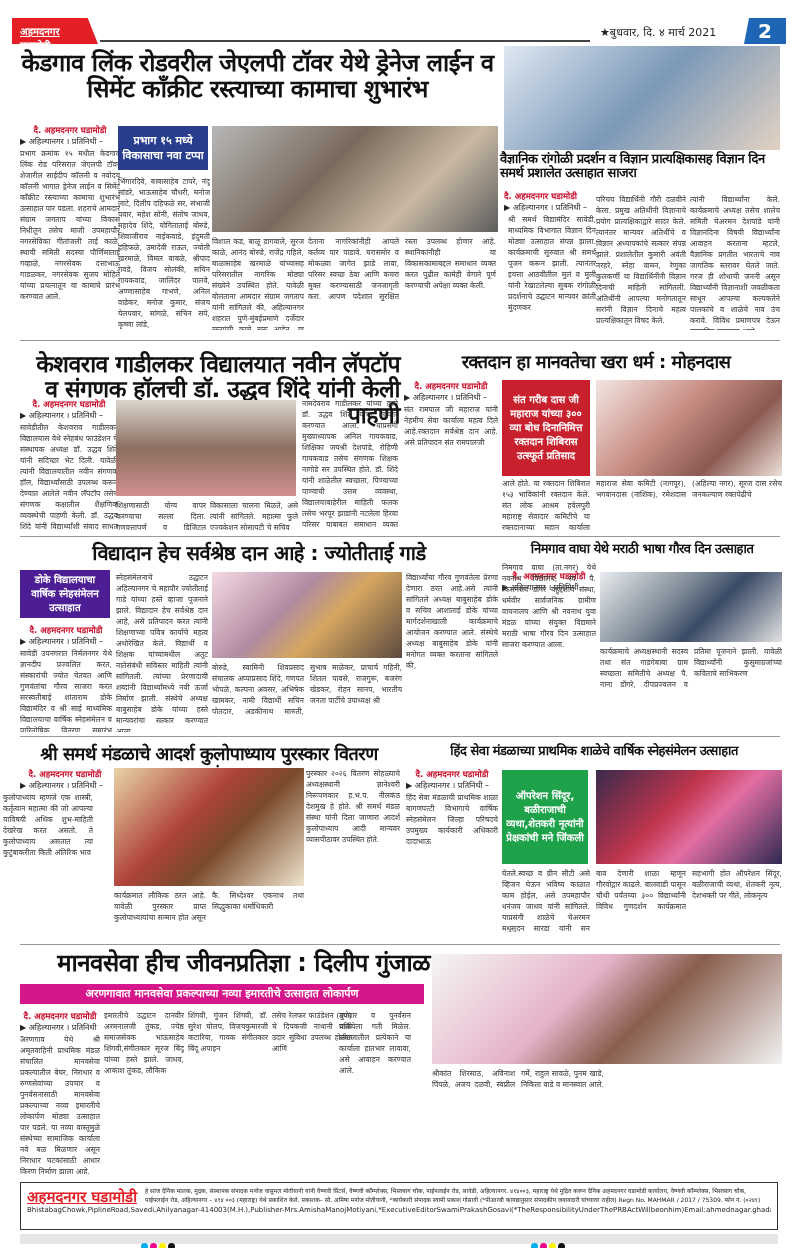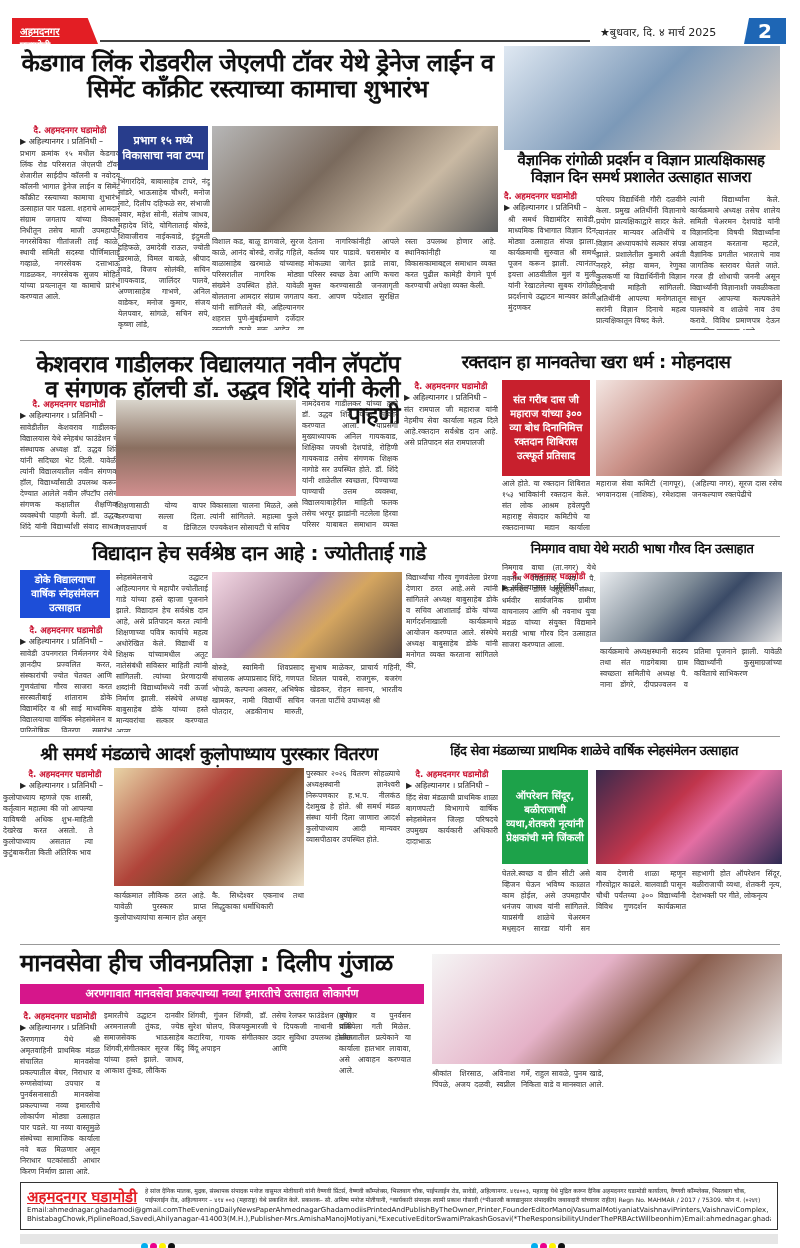--- a/index.html
+++ b/index.html
@@ -20,37 +20,37 @@
 .footer-logo{font:bold 15px "DejaVu Sans",sans-serif;color:#e31e24;text-decoration:underline}
 .ft{font:6px/9px "DejaVu Sans",sans-serif;color:#222}
 .regbar{top:1234px;left:20px;width:758px;height:10px;background:#e6e6e6}
 .dot{display:inline-block;width:7px;height:7px;border-radius:50%;margin:0 1px}
 </style>
 </head>
 <body>
 
 <div class="abs masthead">अहमदनगर घडामोडी</div>
 <div class="abs topline" style="width:490px"></div>
-<div class="abs dateline">★बुधवार, दि. ४ मार्च 2025</div>
+<div class="abs dateline">★बुधवार, दि. ४ मार्च 2021</div>
 <div class="abs pageno">2</div>
 
 <div class="abs h1" style="top:50px;left:20px;width:475px;font-size:24px;text-align:center">केडगाव लिंक रोडवरील जेएलपी टॉवर येथे ड्रेनेज लाईन व सिमेंट कॉंक्रीट रस्त्याच्या कामाचा शुभारंभ</div>
 <div class="abs" style="top:124px;left:20px;width:100px">
   <div class="byline" style="text-align:center">दै. अहमदनगर घडामोडी</div>
   <div class="loc">▶ अहिल्यानगर । प्रतिनिधी –</div>
 </div>
 <div class="abs txt" style="top:148px;left:20px;width:100px;height:182px;overflow:hidden">प्रभाग क्रमांक १५ मधील केडगाव लिंक रोड परिसरात जेएलपी टॉवर शेजारील साईदीप कॉलनी व नवोदय कॉलनी भागात ड्रेनेज लाईन व सिमेंट कॉंक्रीट रस्त्याच्या कामाचा शुभारंभ उत्साहात पार पडला. शहराचे आमदार संग्राम जगताप यांच्या विकास निधीतून तसेच माजी उपमहापौर नगरसेविका गीतांजली ताई काळे, स्थायी समिती सदस्या पौर्णिमाताई गव्हाळे, नगरसेवक दत्ताभाऊ गाडळकर, नगरसेवक सुजय मोहिते यांच्या प्रयत्नातून या कामाचे प्रारंभ करण्यात आले.</div>
 <div class="abs box" style="top:126px;left:118px;width:90px;height:44px;background:#283d8c">प्रभाग १५ मध्ये विकासाचा नवा टप्पा</div>
 <div class="abs txt" style="top:176px;left:118px;width:92px;height:154px;overflow:hidden">भिंगारदिवे, बाबासाहेब टापरे, नंदू सांडरे, भाऊसाहेब चौधरी, मनोज लाटे, दिलीप दहिफळे सर, संभाजी पवार, महेश सोनी, संतोष जाधव, महादेव शिंदे, योगिताताई बोरुडे, शिवाजीराव नाईकवाडे, इंदुमती दहिफळे, उमादेवी राऊत, ज्योती खरमाळे, विमल वाबळे, श्रीपाद गवडे, विजय सोलंकी, सचिन गायकवाड, जालिंदर पालवे, अण्णासाहेब गाभणे, अनिल वाडेकर, मनोज कुमार, संजय येलपवार, सांगळे, सचिन सपे, कृष्णा लांडे,</div>
 <div class="abs photo" style="top:126px;left:212px;width:286px;height:106px"></div>
 <div class="abs txt" style="top:236px;left:212px;width:92px;height:94px;overflow:hidden">विशाल कड, बाळू डागवाले, सुरज काळे, आनंद बोरुडे, राजेंद्र गहिले, बाळासाहेब खरमाळे यांच्यासह परिसरातील नागरिक मोठ्या संख्येने उपस्थित होते. यावेळी बोलताना आमदार संग्राम जगताप यांनी सांगितले की, अहिल्यानगर शहरात पुणे-मुंबईप्रमाणे दर्जेदार रस्त्यांची कामे सुरू आहेत. या परिसराची पाहणी केल्यानंतर रस्त्याचा प्रश्न प्राधान्याने</div>
 <div class="abs txt" style="top:236px;left:308px;width:188px;height:94px;overflow:hidden;column-count:2;column-gap:6px">देताना नागरिकांनीही आपले कर्तव्य पार पाडावे. घरासमोर व मोकळ्या जागेत झाडे लावा, परिसर स्वच्छ ठेवा आणि कचरा मुक्त करण्यासाठी जनजागृती करा. आपण पदेशात सुरक्षित रस्ता उपलब्ध होणार आहे. स्थानिकांनीही या विकासकामाबद्दल समाधान व्यक्त करत पुढील कामेही वेगाने पूर्ण करण्याची अपेक्षा व्यक्त केली.</div>
 
 <div class="abs photo" style="top:46px;left:504px;width:276px;height:104px;background:linear-gradient(135deg,#dfe8f2,#7c99b8 50%,#e2d2c3)"></div>
-<div class="abs h1" style="top:152px;left:500px;width:282px;font-size:15px;text-align:center">वैज्ञानिक रांगोळी प्रदर्शन व विज्ञान प्रात्यक्षिकासह विज्ञान दिन समर्थ प्रशालेत उत्साहात साजरा</div>
+<div class="abs h1" style="top:152px;left:500px;width:282px;font-size:13px;">वैज्ञानिक रांगोळी प्रदर्शन व विज्ञान प्रात्यक्षिकासह विज्ञान दिन समर्थ प्रशालेत उत्साहात साजरा</div>
 <div class="abs" style="top:190px;left:504px;width:88px">
   <div class="byline">दै. अहमदनगर घडामोडी</div>
   <div class="loc">▶ अहिल्यानगर । प्रतिनिधी –</div>
 </div>
 <div class="abs txt" style="top:214px;left:508px;width:88px;height:116px;overflow:hidden">श्री समर्थ विद्यामंदिर सावेडी, माध्यमिक विभागात विज्ञान दिन मोठ्या उत्साहात संपन्न झाला. कार्यक्रमाची सुरुवात श्री समर्थ पूजन करून झाली. त्यानंतर इयत्ता आठवीतील मुलं व मुली यांनी रेखाटलेल्या सुबक रांगोळी प्रदर्शनाचे उद्घाटन मान्यवर क्रांती मुंदणकर</div>
 <div class="abs txt" style="top:194px;left:596px;width:90px;height:136px;overflow:hidden">परिचय विद्यार्थिनी गौरी दळवीने केला. प्रमुख अतिथींनी विज्ञानाचे प्रयोग प्रात्यक्षिकाद्वारे सादर केले. त्यानंतर मान्यवर अतिथींचे व विज्ञान अध्यापकांचे सत्कार संपन्न झाले. प्रशालेतील कुमारी अवंती नरहरे, स्नेहा वामन, रेणुका कुलकर्णी या विद्यार्थिनींनी विज्ञान दिनाची माहिती सांगितली. अतिथींनी आपल्या मनोगतातून सरांनी विज्ञान दिनाचे महत्व प्रात्यक्षिकातून विषद केले.</div>
 <div class="abs txt" style="top:194px;left:690px;width:90px;height:136px;overflow:hidden">त्यांनी विद्यार्थ्यांना केले. कार्यक्रमाचे अध्यक्ष तसेच शालेय समिती चेअरमन देशपांडे यांनी विज्ञानदिना विषयी विद्यार्थ्यांना आवाहन करताना म्हटले, वैज्ञानिक प्रगतीत भारताचे नाव जागतिक स्तरावर घेतले जाते. गरज ही शोधाची जननी असून विद्यार्थ्यांनी विज्ञानाशी जवळीकता साधून आपल्या कल्पकतेने पालकांचे व शाळेचे नाव उंच करावे. विविध प्रमाणपत्र देऊन सन्मानित करण्यात आले.</div>
 
 <div class="abs rule" style="top:340px;left:20px;width:760px;height:1px"></div>
 
@@ -72,21 +72,21 @@
 </div>
 <div class="abs txt" style="top:404px;left:404px;width:94px;height:126px;overflow:hidden">संत रामपाल जी महाराज यांनी नेहमीच सेवा कार्याला महत्व दिले आहे.रक्तदान सर्वश्रेष्ठ दान आहे. असे प्रतिपादन संत रामपालजी</div>
 <div class="abs box" style="top:380px;left:502px;width:88px;height:96px;background:#c8202d;font-size:10px;line-height:14px">संत गरीब दास जी महाराज यांच्या ३०० व्या बोध दिनानिमित्त रक्तदान शिबिरास उत्स्फूर्त प्रतिसाद</div>
 <div class="abs txt" style="top:478px;left:502px;width:88px;height:52px;overflow:hidden">आले होते. या रक्तदान शिबिरात १५३ भाविकांनी रक्तदान केले. संत लोक आश्रम हवेलपुरी महाराष्ट्र सेवादार कमिटीचे या रक्तदानाच्या महान कार्याला गौरव प्रशस्तीपत्रक व सन्मानचिन्ह देऊन करण्यात आला. याप्रसंगी संत रामपाल जी</div>
 <div class="abs photo" style="top:380px;left:596px;width:186px;height:96px;background:linear-gradient(135deg,#f3e6e2,#c98f86 40%,#8b5a52 70%,#ede0d8)"></div>
 <div class="abs txt" style="top:478px;left:596px;width:186px;height:52px;overflow:hidden;column-count:2;column-gap:6px">महाराज सेवा कमिटी (नागपूर), भगवानदास (नाशिक), रमेशदास (अहिल्या नगर), सूरज दास रसेच जनकल्याण रक्तपेढीचे</div>
 
 <div class="abs rule" style="top:536px;left:20px;width:760px;height:1px"></div>
 
 <div class="abs h1" style="top:542px;left:20px;width:478px;font-size:20px;text-align:center">विद्यादान हेच सर्वश्रेष्ठ दान आहे : ज्योतीताई गाडे</div>
-<div class="abs box" style="top:570px;left:20px;width:90px;height:48px;background:#1d4ed8;font-size:10px;line-height:14px">डोके विद्यालयाचा वार्षिक स्नेहसंमेलन उत्साहात</div>
+<div class="abs box" style="top:570px;left:20px;width:90px;height:48px;background:#4c1d95;font-size:10px;line-height:14px">डोके विद्यालयाचा वार्षिक स्नेहसंमेलन उत्साहात</div>
 <div class="abs" style="top:624px;left:20px;width:92px">
   <div class="byline" style="text-align:center">दै. अहमदनगर घडामोडी</div>
   <div class="loc">▶ अहिल्यानगर । प्रतिनिधी –</div>
 </div>
 <div class="abs txt" style="top:648px;left:20px;width:92px;height:84px;overflow:hidden">सावेडी उपनगरात निर्मलनगर येथे ज्ञानदीप प्रज्वलित करत, संस्कारांची ज्योत चेतवत आणि गुणवंतांचा गौरव साजरा करत सरस्वतीबाई शांताराम डोके विद्यामंदिर व श्री साई माध्यमिक विद्यालयाचा वार्षिक स्नेहसंमेलन व पारितोषिक वितरण समारंभ मोठ्या उत्साहात पार पडला. यावेळी निर्वाचित अहिल्यानगर महानगरपालिकेच्या नवनिर्वाचित महापौर, नगरसेवकांचा सत्कार यावेळी करण्यात आला.</div>
 <div class="abs txt" style="top:572px;left:116px;width:92px;height:160px;overflow:hidden">स्नेहसंमेलनाचे उद्घाटन अहिल्यानगर चे महापौर ज्योतीताई गाडे यांच्या हस्ते व्हाजा पूजनाने झाले. विद्यादान हेच सर्वश्रेष्ठ दान आहे, असे प्रतिपादन करत त्यांनी शिक्षणाच्या पवित्र कार्याचे महत्व अधोरेखित केले. विद्यार्थी व शिक्षक यांच्यामधील अतूट नातेसंबंधी सविस्तर माहिती त्यांनी सांगितली. त्यांच्या प्रेरणादायी शब्दांनी विद्यार्थ्यांमध्ये नवी ऊर्जा निर्माण झाली. संस्थेचे अध्यक्ष बाबुसाहेब डोके यांच्या हस्ते मान्यवरांचा सत्कार करण्यात आला.</div>
 <div class="abs photo" style="top:572px;left:212px;width:190px;height:86px;background:linear-gradient(135deg,#f4d9e5,#b18ba0 40%,#d5a660 60%,#5c4a40)"></div>
 <div class="abs txt" style="top:662px;left:212px;width:190px;height:70px;overflow:hidden;column-count:2;column-gap:6px">बोरुडे, स्वामिनी शिवप्रसाद संचालक अप्पाप्रसाद शिंदे, गणपत भोपळे, कल्पना अवसर, अभिषेक खामकर, नामी विद्यार्थी सचिन पोतदार, अडकीनाथ मारुती, सुभाष माळेकर, प्राचार्य गहिनी, शितल पावसे, राजगुरू, बजरंग खेडकर, रोहन सानप, भारतीय जनता पार्टीचे उपाध्यक्ष श्री</div>
 <div class="abs txt" style="top:572px;left:406px;width:92px;height:160px;overflow:hidden">विद्यार्थ्यांचा गौरव गुणवंतेला प्रेरणा देणारा ठरत आहे.असे त्यांनी सांगितले अध्यक्ष बाबुसाहेब डोके व सचिव आशाताई डोके यांच्या मार्गदर्शनाखाली कार्यक्रमाचे आयोजन करण्यात आले. संस्थेचे अध्यक्ष बाबुसाहेब डोके यांनी मनोगत व्यक्त करताना सांगितले की,</div>
 
@@ -117,40 +117,39 @@
   <div class="loc">▶ अहिल्यानगर । प्रतिनिधी –</div>
 </div>
 <div class="abs txt" style="top:792px;left:406px;width:92px;height:140px;overflow:hidden">हिंद सेवा मंडळाची प्राथमिक शाळा बागणपत्टी विभागाचे वार्षिक स्नेहसंमेलन जिल्हा परिषदचे उपमुख्य कार्यकारी अधिकारी दादाभाऊ</div>
 <div class="abs box" style="top:770px;left:502px;width:86px;height:94px;background:#1da24a;font-size:10px;line-height:14px">ऑपरेशन सिंदूर, बळीराजाची व्यथा,शेतकरी नृत्यांनी प्रेक्षकांची मने जिंकली</div>
 <div class="abs txt" style="top:868px;left:502px;width:88px;height:64px;overflow:hidden">घेतले.स्वच्छ व ग्रीन सीटी असे व्हिजन घेऊन भविष्य काळात काम होईल, असे उपमहापौर धनंजय जाधव यांनी सांगितले. याप्रसंगी शाळेचे चेअरमन मधुसुदन सारडा यांनी सन २०२५-२६ चा शैक्षणिक अहवाल सादर केला. तर संस्थेचे</div>
 <div class="abs photo" style="top:770px;left:596px;width:186px;height:94px;background:linear-gradient(135deg,#3a2a4c,#c0354c 40%,#e46ea3 60%,#2e2a52)"></div>
 <div class="abs txt" style="top:868px;left:596px;width:186px;height:64px;overflow:hidden;column-count:2;column-gap:6px">बाव देणारी शाळा म्हणून गौरवोद्गार काढले. बालवाडी पासून चौथी पर्यंतच्या ३०० विद्यार्थ्यांनी विविध गुणदर्शन कार्यक्रमात सहभागी होत ऑपरेशन सिंदूर, बळीराजाची व्यथा, शेतकरी नृत्य, देशभक्ती पर गीते, लोकनृत्य</div>
 
 <div class="abs rule" style="top:944px;left:20px;width:760px;height:1px"></div>
 
-<div class="abs h1" style="top:950px;left:20px;width:410px;font-size:24px;text-align:left">मानवसेवा हीच जीवनप्रतिज्ञा : दिलीप गुंजाळ</div>
+<div class="abs h1" style="top:950px;left:20px;width:410px;font-size:24px;text-align:right">मानवसेवा हीच जीवनप्रतिज्ञा : दिलीप गुंजाळ</div>
 <div class="abs" style="top:984px;left:20px;width:404px;height:20px;background:#d6168b;color:#fff;font:bold 11px/20px 'DejaVu Sans',sans-serif;text-align:center">अरणगावात मानवसेवा प्रकल्पाच्या नव्या इमारतीचे उत्साहात लोकार्पण</div>
 <div class="abs photo" style="top:954px;left:432px;width:350px;height:110px;background:linear-gradient(135deg,#f5f5f5,#e5b2c8 40%,#8a5e4e 60%,#f2f2f2)"></div>
 <div class="abs" style="top:1010px;left:20px;width:80px">
   <div class="byline" style="text-align:center">दै. अहमदनगर घडामोडी</div>
   <div class="loc">▶ अहिल्यानगर । प्रतिनिधी –</div>
 </div>
 <div class="abs txt" style="top:1034px;left:20px;width:80px;height:140px;overflow:hidden">अरणगाव येथे श्री अमृतवाहिनी प्राथमिक मंडळ संचालित मानवसेवा प्रकल्पातील बेघर, निराधार व रुग्णसेवांच्या उपचार व पुनर्वसनासाठी मानवसेवा प्रकल्पाच्या नव्या इमारतीचे लोकार्पण मोठ्या उत्साहात पार पडले. या नव्या वास्तूमुळे संस्थेच्या सामाजिक कार्याला नवे बळ मिळणार असून निराधार घटकांसाठी आधार किरण निर्माण झाला आहे.</div>
 <div class="abs txt" style="top:1010px;left:104px;width:80px;height:164px;overflow:hidden">इमारतीचे उद्घाटन दानवीर अरमनालजी तुंकड, ज्येष्ठ समाजसेवक भाऊसाहेब शिंगवी,संगीतकार सूरज बिंदू यांच्या हस्ते झाले. जाधव, आकाश तुंकड, लौकिक</div>
 <div class="abs txt" style="top:1010px;left:188px;width:80px;height:164px;overflow:hidden">शिंगवी, गुंजन शिंगवी, डॉ. सुरेश घोलप, विजयकुमारजी कटारिया, गायक संगीतकार बिंदू अपाइन</div>
 <div class="abs txt" style="top:1010px;left:272px;width:80px;height:164px;overflow:hidden">तसेच रेलफर फाउंडेशन (पुणे) चे दिपकजी नाथानी यांनी उदार सुविधा उपलब्ध होतील आणि</div>
 <div class="abs txt" style="top:1010px;left:339px;width:72px;height:164px;overflow:hidden">उपचार व पुनर्वसन प्रक्रियेला गती मिळेल. समाजातील प्रत्येकाने या कार्याला हातभार लावावा, असे आवाहन करण्यात आले.</div>
 <div class="abs txt" style="top:1068px;left:432px;width:350px;height:106px;overflow:hidden;column-count:4;column-gap:6px">श्रीकांत शिरसाठ, अविनाश पिंपळे, अजय दळवी, स्वप्नील गर्मे, राहुल सावळे, पुनम खाडे, निकिता वाडे व मानस्वात आले.</div>
 
 <div class="abs footer-box">
   <div style="display:flex;gap:8px;align-items:flex-start">
     <div class="footer-logo" style="white-space:nowrap">अहमदनगर घडामोडी</div>
     <div class="ft" style="height:18px;overflow:hidden">हे सांज दैनिक मालक, मुद्रक, संस्थापक संपादक मनोज वासुमल मोतीयानी यांनी वैष्णवी प्रिंटर्स, वैष्णवी कॉम्प्लेक्स, भिस्तबाग चौक, पाईपलाईन रोड, सावेडी, अहिल्यानगर. ४१४००३, महाराष्ट्र येथे मुद्रित करून दैनिक अहमदनगर घडामोडी कार्यालय, वैष्णवी कॉम्प्लेक्स, भिस्तबाग चौक, पाईपलाईन रोड, अहिल्यानगर – ४१४ ००३ (महाराष्ट्र) येथे प्रकाशित केले. प्रकाशक– सौ. अमिषा मनोज मोतीयानी, *कार्यकारी संपादक स्वामी प्रकाश गोसावी (*पीआरबी कायद्यानुसार संपादकीय जबाबदारी यांच्यावर राहील) Regn No. MAHMAR / 2017 / 75309. फोन नं. (०२४१) २४१५५५५ (फक्त अहिल्यानगरासाठी)</div>
   </div>
-  <div class="ft" style="white-space:nowrap;overflow:hidden;font-size:7px">Email:ahmednagar.ghadamodi@gmail.comTheEveningDailyNewsPaperAhmednagarGhadamodiisPrintedAndPublishByTheOwner,Printer,FounderEditorManojVasumalMotiyaniatVaishnaviPrinters,VaishnaviComplex,</div>
   <div class="ft" style="white-space:nowrap;overflow:hidden;font-size:7px">BhistabagChowk,PiplineRoad,Savedi,Ahilyanagar-414003(M.H.),Publisher-Mrs.AmishaManojMotiyani,*ExecutiveEditorSwamiPrakashGosavi(*TheResponsibilityUnderThePRBActWillbeonhim)Email:ahmednagar.ghadamodi@gmail.com</div>
 </div>
 <div class="abs regbar">
   <div style="position:absolute;left:120px;top:1px">
     <span class="dot" style="background:#00aeef"></span><span class="dot" style="background:#ec008c"></span><span class="dot" style="background:#fff200"></span><span class="dot" style="background:#111"></span>
   </div>
   <div style="position:absolute;left:510px;top:1px">
     <span class="dot" style="background:#00aeef"></span><span class="dot" style="background:#ec008c"></span><span class="dot" style="background:#fff200"></span><span class="dot" style="background:#111"></span>
   </div>
 </div>

